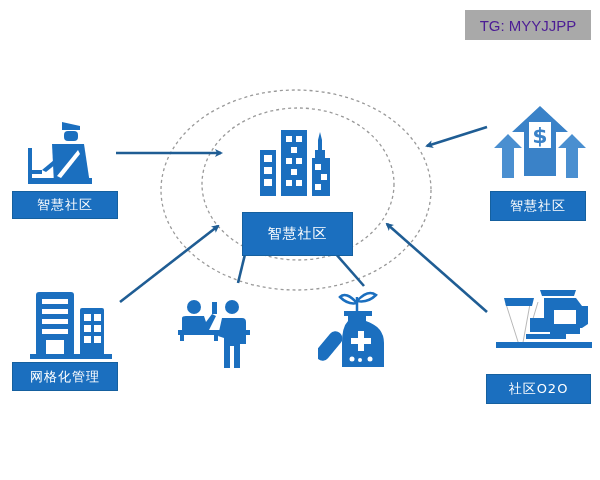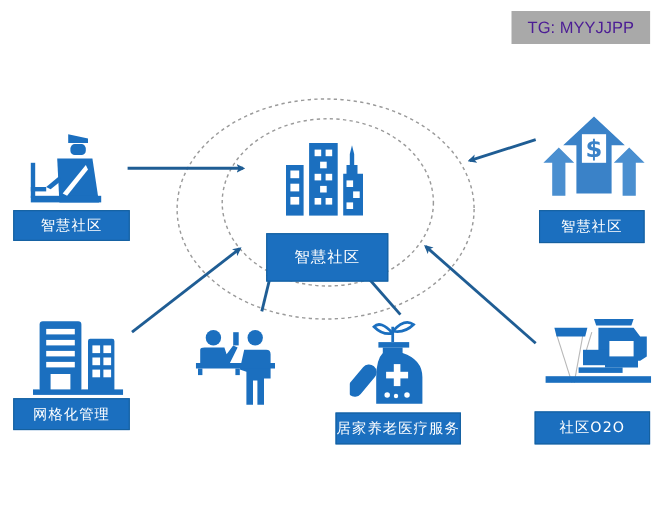--- a/index.html
+++ b/index.html
@@ -150,23 +150,20 @@
       <rect x="4" y="40" width="14" height="34" rx="7" transform="rotate(40 11 57)"></rect>
     </g>
     <g fill="#ffffff">
       <rect x="40" y="42" width="6" height="20"></rect>
       <rect x="33" y="49" width="20" height="6"></rect>
       <circle cx="34" cy="70" r="2.5"></circle>
         <circle cx="42" cy="71" r="2"></circle>
         <circle cx="52" cy="70" r="2.5"></circle>
     </g>
   </svg>
-  <div class="label-box" style="left:305px;top:375px;width:114px;height:29px">
-    <span>居家养老医疗服务</span>
-  </div>
 
   <svg class="icon" style="left:494px;top:288px" width="98" height="66" viewBox="0 0 98 66">
     <g stroke="#b8b8b8" stroke-width="1" fill="none">
       <line x1="12" y1="16" x2="26" y2="60"></line>
       <line x1="36" y1="16" x2="28" y2="60"></line>
       <line x1="38" y1="34" x2="44" y2="14"></line>
     </g>
     <g fill="#1b6fbf">
       <polygon points="10,10 40,10 38,18 12,18"></polygon>
       <polygon points="46,2 82,2 80,8 48,8"></polygon>

